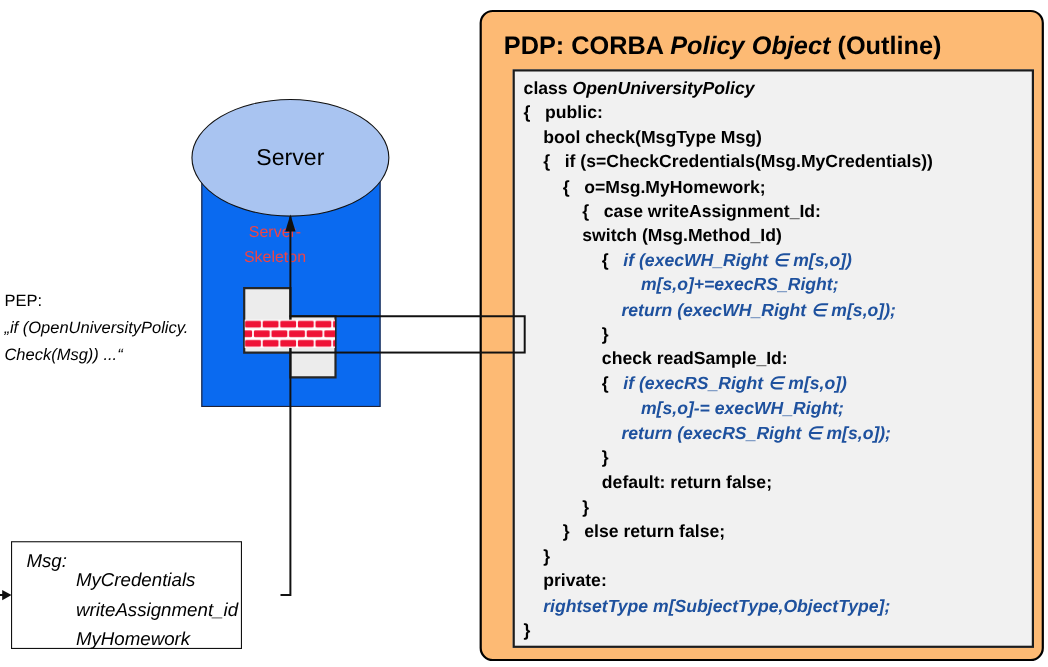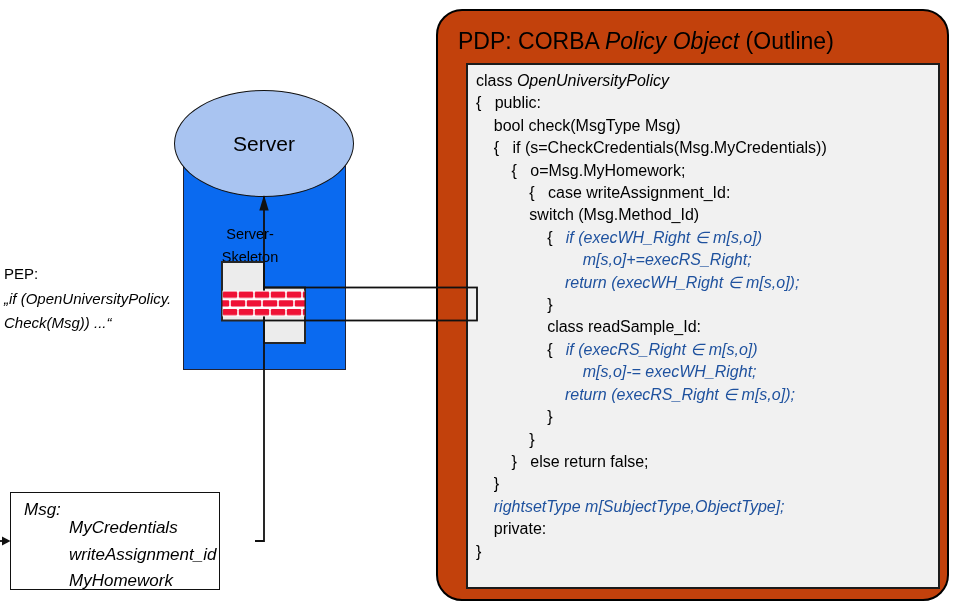--- a/index.html
+++ b/index.html
@@ -8,37 +8,37 @@
   .abs{position:absolute;}
 
   
   .server-ellipse{left:174px;top:90px;width:178px;height:105px;border-radius:50%;
     background:#a9c4f1;border:1.6px solid #111;display:flex;align-items:center;
     justify-content:center;font-size:21px;z-index:3;text-align:center;}
 
   
   .skeleton-rect{left:183px;top:162px;width:163px;height:208px;background:#0a6af0;
     border:1.5px solid #223;box-sizing:border-box;z-index:1;}
-  .skeleton-label{left:183px;top:200px;width:134px;text-align:center;color:#000000;
-    font-size:14.5px;line-height:23px;z-index:4;margin-top:23px;}
+  .skeleton-label{left:183px;top:200px;width:134px;text-align:center;color:#ef4444;
+    font-size:14.5px;line-height:23px;z-index:4;}
 
   
   .pep{left:4px;top:262px;font-size:15px;line-height:24.5px;z-index:6;}
   .pep .quote{font-style:italic;}
 
   
   .msg-box{left:10px;top:492px;width:210px;height:98px;background:#fff;
     border:1.6px solid #111;box-sizing:border-box;z-index:2;}
   .msg-label{left:13px;top:7px;font-size:17px;font-style:italic;position:absolute;}
   .msg-values{left:58px;top:7px;position:absolute;font-size:17px;font-style:italic;
     line-height:26.5px;margin-top:15px;}
 
   
-  .pdp{left:436px;top:9px;width:513px;height:592px;background:#c2410c;
-    border:2.5px solid #000;border-radius:26px;box-sizing:border-box;z-index:2;}
+  .pdp{left:436px;top:9px;width:513px;height:592px;background:#fdba74;
+    border:2.5px solid #000;border-radius:12px;box-sizing:border-box;z-index:2;font-weight:bold;}
   .pdp-title{position:absolute;left:20px;top:17px;color:#fff;font-size:23px;
     white-space:pre;}
   .pdp-title .seg-i{font-style:italic;}
   .code-box{position:absolute;left:28px;top:52px;width:474px;height:526px;
     background:#f1f1f1;border:2px solid #1c1c1c;box-sizing:border-box;
     padding:5px 12px 0 8px;overflow:hidden;}
   .code-line{font-size:16px;line-height:22.4px;white-space:pre;}
   .seg-n{color:#000;}
   .seg-i{color:#000;font-style:italic;}
   .seg-bi{color:#1e519e;font-style:italic;}
@@ -83,30 +83,31 @@
       <div class="code-line"><span class="seg-n">{   public:</span></div>
       <div class="code-line"><span class="seg-n">    bool check(MsgType Msg)</span></div>
       <div class="code-line"><span class="seg-n">    {   if (s=CheckCredentials(Msg.MyCredentials))</span></div>
       <div class="code-line"><span class="seg-n">        {   o=Msg.MyHomework;</span></div>
       <div class="code-line"><span class="seg-n">            {   case writeAssignment_Id:</span></div>
       <div class="code-line"><span class="seg-n">            switch (Msg.Method_Id)</span></div>
       <div class="code-line"><span class="seg-n">                {   </span><span class="seg-bi">if (execWH_Right ∈ m[s,o])</span></div>
       <div class="code-line"><span class="seg-n">                        </span><span class="seg-bi">m[s,o]+=execRS_Right;</span></div>
       <div class="code-line"><span class="seg-n">                    </span><span class="seg-bi">return (execWH_Right ∈ m[s,o]);</span></div>
       <div class="code-line"><span class="seg-n">                }</span></div>
-      <div class="code-line"><span class="seg-n">                class readSample_Id:</span></div>
+      <div class="code-line"><span class="seg-n">                check readSample_Id:</span></div>
       <div class="code-line"><span class="seg-n">                {   </span><span class="seg-bi">if (execRS_Right ∈ m[s,o])</span></div>
       <div class="code-line"><span class="seg-n">                        </span><span class="seg-bi">m[s,o]-= execWH_Right;</span></div>
       <div class="code-line"><span class="seg-n">                    </span><span class="seg-bi">return (execRS_Right ∈ m[s,o]);</span></div>
       <div class="code-line"><span class="seg-n">                }</span></div>
+      <div class="code-line"><span class="seg-n">                default: return false;</span></div>
       <div class="code-line"><span class="seg-n">            }</span></div>
       <div class="code-line"><span class="seg-n">        }   else return false;</span></div>
       <div class="code-line"><span class="seg-n">    }</span></div>
+      <div class="code-line"><span class="seg-n">    private:</span></div>
       <div class="code-line"><span class="seg-n">    </span><span class="seg-bi">rightsetType m[SubjectType,ObjectType];</span></div>
-      <div class="code-line"><span class="seg-n">    private:</span></div>
       <div class="code-line"><span class="seg-n">}</span></div>
     </div>
 </div>
 
 <svg class="overlay" width="953" height="606" viewBox="0 0 953 606">
   <defs>
     <pattern id="bricks" x="222" y="290.6" width="16" height="17.4" patternUnits="userSpaceOnUse">
       <rect x="0" y="0" width="16" height="17.4" fill="#ffffff"></rect>
       <rect x="0.8" y="1" width="14.4" height="6.2" rx="1.2" fill="#ef1236"></rect>
       <rect x="-7.2" y="9.7" width="14.4" height="6.2" rx="1.2" fill="#ef1236"></rect>

